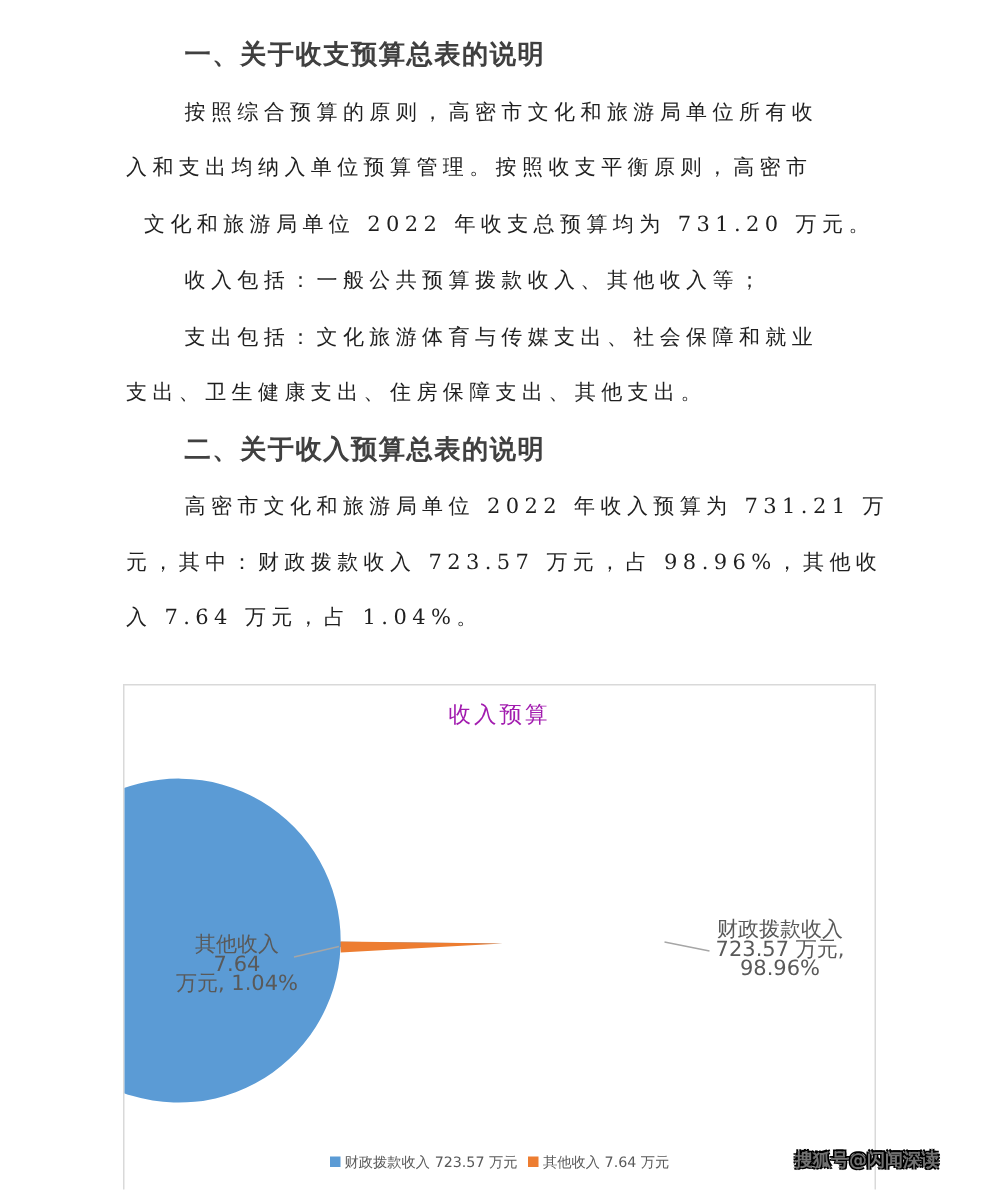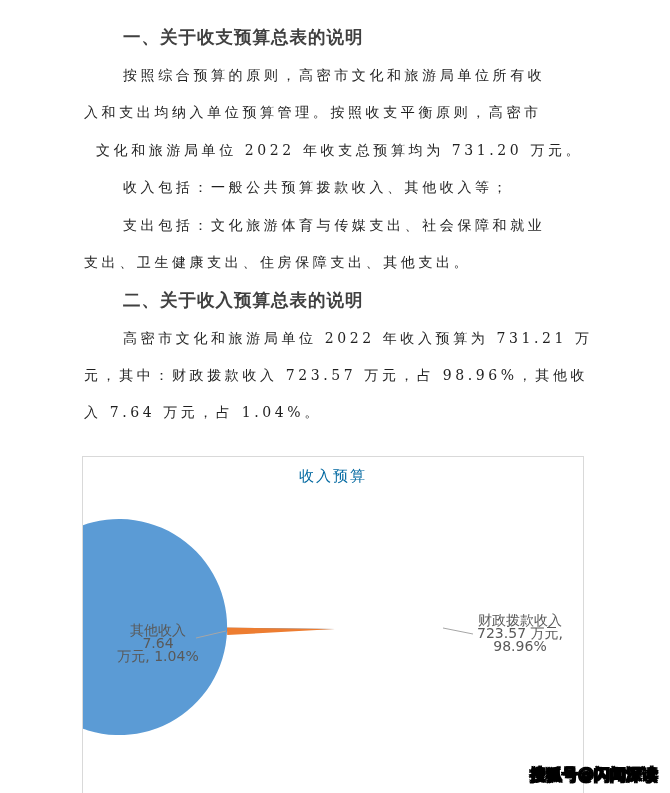--- a/index.html
+++ b/index.html
@@ -44,21 +44,21 @@
     }
     .chart-title {
       position: absolute;
       left: 0;
       width: 100%;
       top: 10px;
       text-align: center;
       font-family: "DejaVu Sans", "Liberation Sans", sans-serif;
       font-size: 15px;
       letter-spacing: 2px;
-      color: #0369a1;
+      color: #a21caf;
     }
     .pie-svg {
       position: absolute;
       left: 0;
       top: 0;
     }
     .data-label {
       position: absolute;
       font-family: "DejaVu Sans", "Liberation Sans", sans-serif;
       font-size: 14px;
@@ -83,23 +83,23 @@
       width: 7px;
       height: 7px;
       margin-right: 3px;
       vertical-align: 0px;
     }
     .watermark {
       position: absolute;
       left: 530px;
       top: 765px;
       font-family: "DejaVu Sans", "Liberation Sans", sans-serif;
-      font-size: 16px;
+      font-size: 12px;
       font-weight: bold;
-      color: #000000;
+      color: #737373;
       text-shadow: 0 0 1px #000, 1px 1px 0 #000, -1px -1px 0 #000, 1px -1px 0 #000, -1px 1px 0 #000;
       white-space: nowrap;
       letter-spacing: 0px;
     }
   </style>
 </head>
 <body>
 
 <div class="line indent heading" style="top:26px;">一、关于收支预算总表的说明</div>
 <div class="line indent" style="top:64px;">按照综合预算的原则，高密市文化和旅游局单位所有收</div>
@@ -130,15 +130,23 @@
     <div>其他收入 7.64</div>
     <div>万元, 1.04%</div>
   </div>
 
   <div class="data-label" style="left:392px; top:157px; width:90px;">
     <div>财政拨款收入</div>
     <div>723.57  万元,</div>
     <div>98.96%</div>
   </div>
 
+  <div class="legend">
+    <span class="legend-item">
+      <span class="swatch" style="background:#5b9bd5;"></span><span>财政拨款收入 723.57  万元</span>
+    </span>
+    <span class="legend-item">
+      <span class="swatch" style="background:#ed7d31;"></span><span>其他收入 7.64  万元</span>
+    </span>
+  </div>
 </div>
 
 <div class="watermark">搜狐号@闪闻深读</div>
 
 </body></html>

